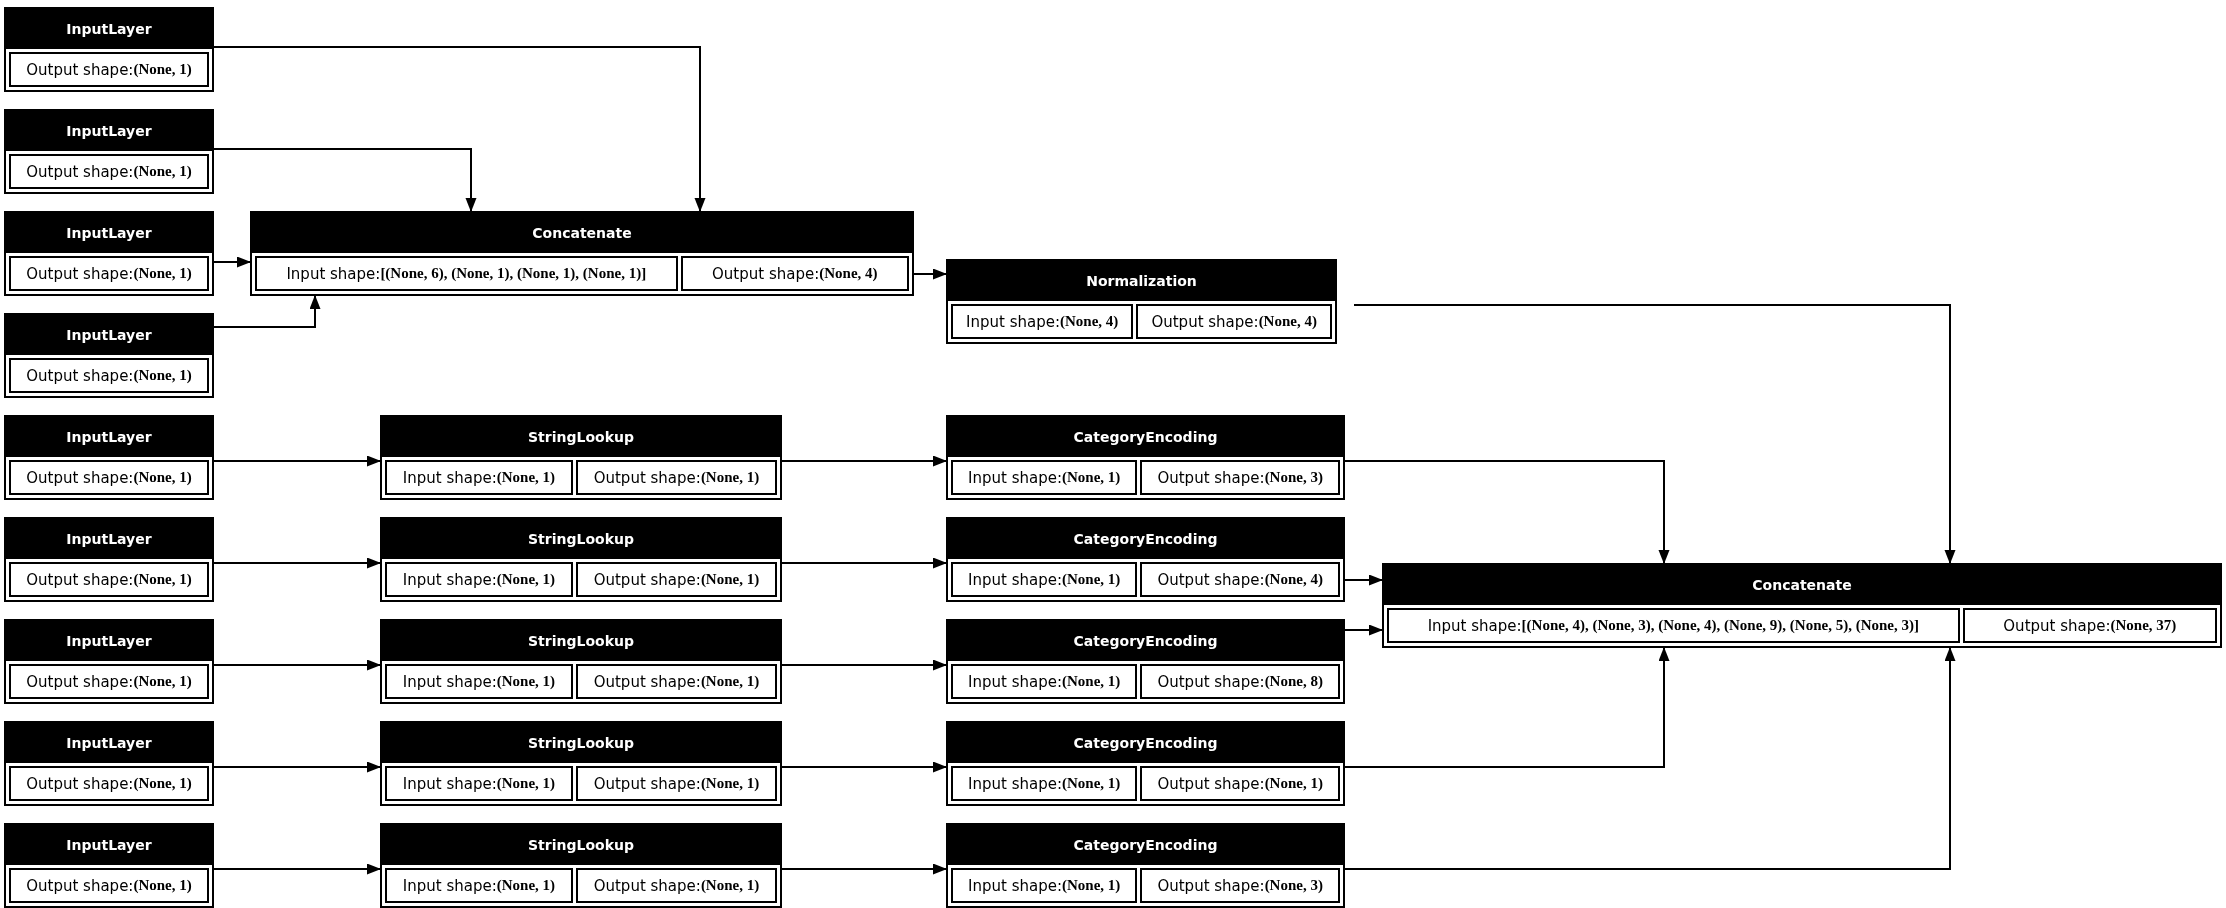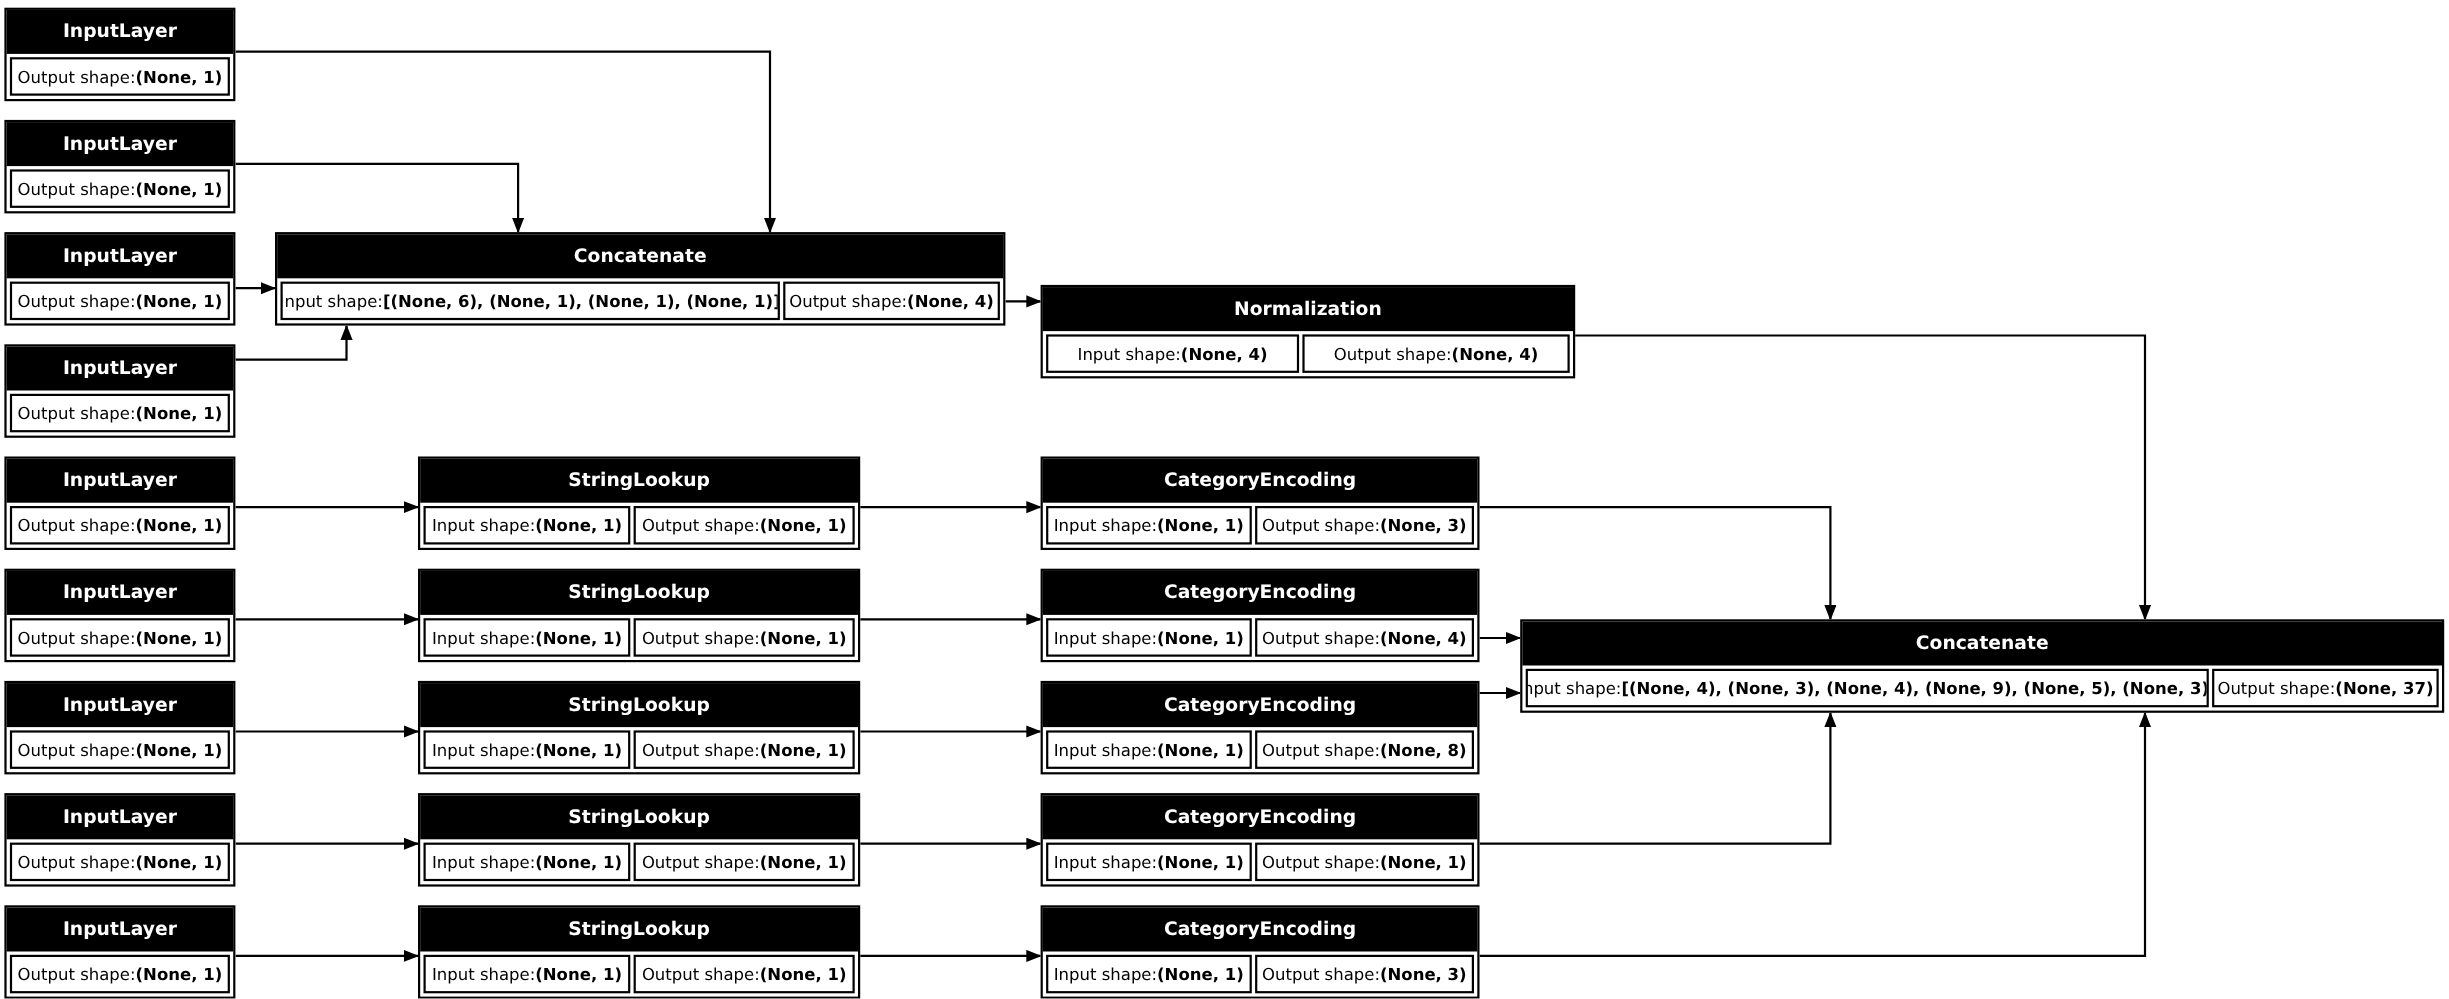--- a/index.html
+++ b/index.html
@@ -33,21 +33,21 @@
     border: 2px solid #000000;
     background: #ffffff;
     display: flex;
     flex-direction: column;
   }
   .ntitle {
     flex: 0 0 40px;
     background: #000000;
     color: #ffffff;
     font-weight: bold;
-    font-size: 17px;
+    font-size: 14px;
     display: flex;
     align-items: center;
     justify-content: center;
     white-space: nowrap;
   }
   .cells {
     flex: 1;
     display: flex;
     gap: 3px;
     padding: 3px;
@@ -62,20 +62,21 @@
     font-size: 15px;
     display: flex;
     align-items: center;
     justify-content: center;
     white-space: nowrap;
     padding: 0 8px;
     overflow: hidden;
   }
   .cell .val {
     font-weight: bold;
+    font-family: Liberation Serif, serif;
   }
 </style>
 </head>
 <body>
 
 <div id="canvas">
   <svg id="edges" width="2226" height="908" viewBox="0 0 2226 908" xmlns="http://www.w3.org/2000/svg">
     <defs>
       <marker id="arrowhead" markerUnits="userSpaceOnUse" markerWidth="16" markerHeight="12" refX="13" refY="5.5" orient="auto">
         <path d="M0,0 L14,5.5 L0,11 Z" fill="#000000"></path>
@@ -146,21 +147,21 @@
         <div class="cell">
           <span class="lbl">Input shape: </span>
           <span class="val">[(None, 6), (None, 1), (None, 1), (None, 1)]</span>
         </div>
         <div class="cell">
           <span class="lbl">Output shape: </span>
           <span class="val">(None, 4)</span>
         </div>
       </div>
     </div>
-    <div class="node" style="left: 946px; top: 259px; width: 486px; height: 85px;">
+    <div class="node" style="left: 946px; top: 259px; width: 391px; height: 85px;">
       <div class="ntitle">Normalization</div>
       <div class="cells">
         <div class="cell">
           <span class="lbl">Input shape: </span>
           <span class="val">(None, 4)</span>
         </div>
         <div class="cell">
           <span class="lbl">Output shape: </span>
           <span class="val">(None, 4)</span>
         </div>

